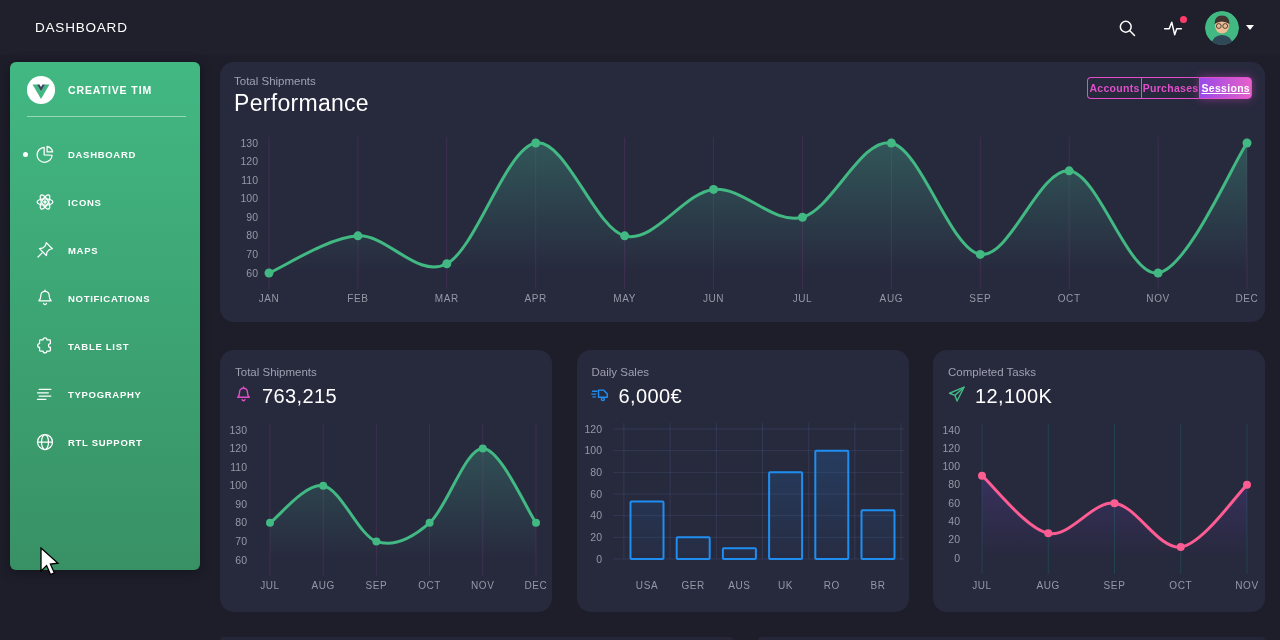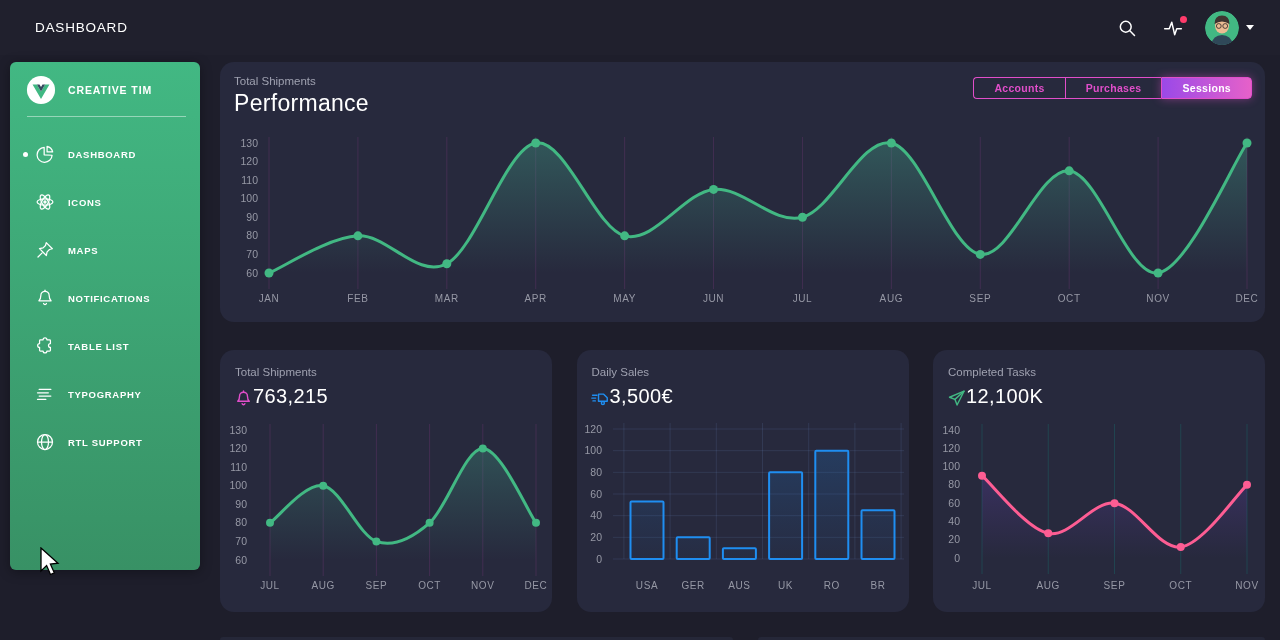--- a/index.html
+++ b/index.html
@@ -30,30 +30,30 @@
   .side-item{position:relative;display:flex;align-items:center;height:48px;padding-left:25px;gap:13px;color:#ffffff;}
   .side-item .dot{position:absolute;left:13px;top:50%;margin-top:-2.5px;width:5px;height:5px;border-radius:50%;background:#ffffff;}
   .side-item svg{width:20px;height:20px;stroke:#ffffff;fill:none;stroke-width:1.5;stroke-linecap:round;stroke-linejoin:round;flex:0 0 auto;}
   .side-label{font-size:9.5px;font-weight:700;letter-spacing:0.7px;}
   
   .card{background:#27293d;border-radius:14px;position:absolute;}
   .big-card{left:220px;top:62px;width:1045px;height:260px;}
   .perf-sub{position:absolute;left:14px;top:13px;font-size:11.5px;color:#9fa1b0;}
   .perf-title{position:absolute;left:14px;top:28px;font-size:23px;color:#ffffff;font-weight:400;letter-spacing:0.3px;}
   .perf-tabs{position:absolute;right:13px;top:15px;display:flex;}
-  .tab-btn{height:22px;padding:0 20px;background:transparent;border:1px solid #e14eca;border-right:none;
+  .tab-btn{height:22px;padding:0 1px;background:transparent;border:1px solid #e14eca;border-right:none;
     color:#e14eca;font-size:10.5px;font-weight:700;letter-spacing:0.3px;font-family:"Liberation Sans",sans-serif;}
   .tab-btn:first-child{border-radius:4px 0 0 4px;}
   .tab-btn:last-child{border-radius:0 4px 4px 0;border-right:1px solid #e14eca;}
-  .tab-btn.active{background:linear-gradient(90deg,#9a49e8 0%,#e661c9 100%);color:#ffffff;box-shadow:0 0 10px rgba(225,78,202,0.45);}
+  .tab-btn.active{background:linear-gradient(90deg,#9a49e8 0%,#e661c9 100%);color:#ffffff;box-shadow:0 0 10px rgba(225,78,202,0.45);text-decoration:underline;}
   .big-chart{position:absolute;left:0;top:68px;}
   .cards-row{position:absolute;left:220px;top:350px;width:1045px;height:262px;display:flex;gap:24.5px;}
   .stat-card{position:relative;flex:1 1 0;height:262px;}
   .stat-label{margin:16px 0 0 15px;font-size:11.5px;color:#9fa1b0;}
-  .stat-value-row{margin:7px 0 5px 14px;display:flex;align-items:flex-end;}
+  .stat-value-row{margin:7px 0 5px 14px;display:flex;align-items:flex-start;gap:9px;}
   .stat-icon{display:flex;align-items:center;}
   .stat-icon svg{width:19px;height:19px;stroke:currentColor;fill:none;stroke-width:1.8;stroke-linecap:round;stroke-linejoin:round;}
   .stat-value{font-size:20px;color:#ffffff;letter-spacing:0.4px;}
   .stat-chart{position:absolute;left:0;top:67px;}
   
   .tick{fill:#9698a5;font-size:10.5px;font-family:"Liberation Sans",sans-serif;}
   .xtick{fill:#9698a5;font-size:10px;letter-spacing:0.6px;font-family:"Liberation Sans",sans-serif;}
   
   .peek{position:absolute;top:637px;height:3px;background:#252738;border-radius:4px 4px 0 0;}
   .peek-left{left:220px;width:513px;}
@@ -299,21 +299,21 @@
       <div class="stat-value-row">
         <span class="stat-icon" style="color: rgb(31, 142, 241);">
           <svg viewBox="0 0 24 24">
             <line x1="2" y1="8" x2="7.5" y2="8"></line>
             <line x1="1" y1="11.5" x2="6" y2="11.5"></line>
             <line x1="2.5" y1="15" x2="5.5" y2="15"></line>
             <path d="M9.5 6.5 h6.5 l4.5 4.5 v4.5 h-11 z"></path>
             <circle cx="15" cy="17.8" r="1.9"></circle>
           </svg>
         </span>
-        <span class="stat-value">3,500€</span>
+        <span class="stat-value">6,000€</span>
       </div>
       <svg class="stat-chart" width="333" height="195" viewBox="0 0 333 195" id="chart-svg-2">
         <defs>
           <linearGradient id="grad2" gradientUnits="userSpaceOnUse" x1="0" y1="12" x2="0" y2="142">
             <stop offset="0%" stop-color="rgba(31,142,241,0.22)"></stop>
             <stop offset="100%" stop-color="rgba(31,142,241,0.03)"></stop>
           </linearGradient>
         </defs>
         <line x1="36" x2="327" y1="142" y2="142" stroke="rgba(110,140,200,0.16)" stroke-width="1"></line>
         <line x1="36" x2="327" y1="120.33333333333333" y2="120.33333333333333" stroke="rgba(110,140,200,0.16)" stroke-width="1"></line>

